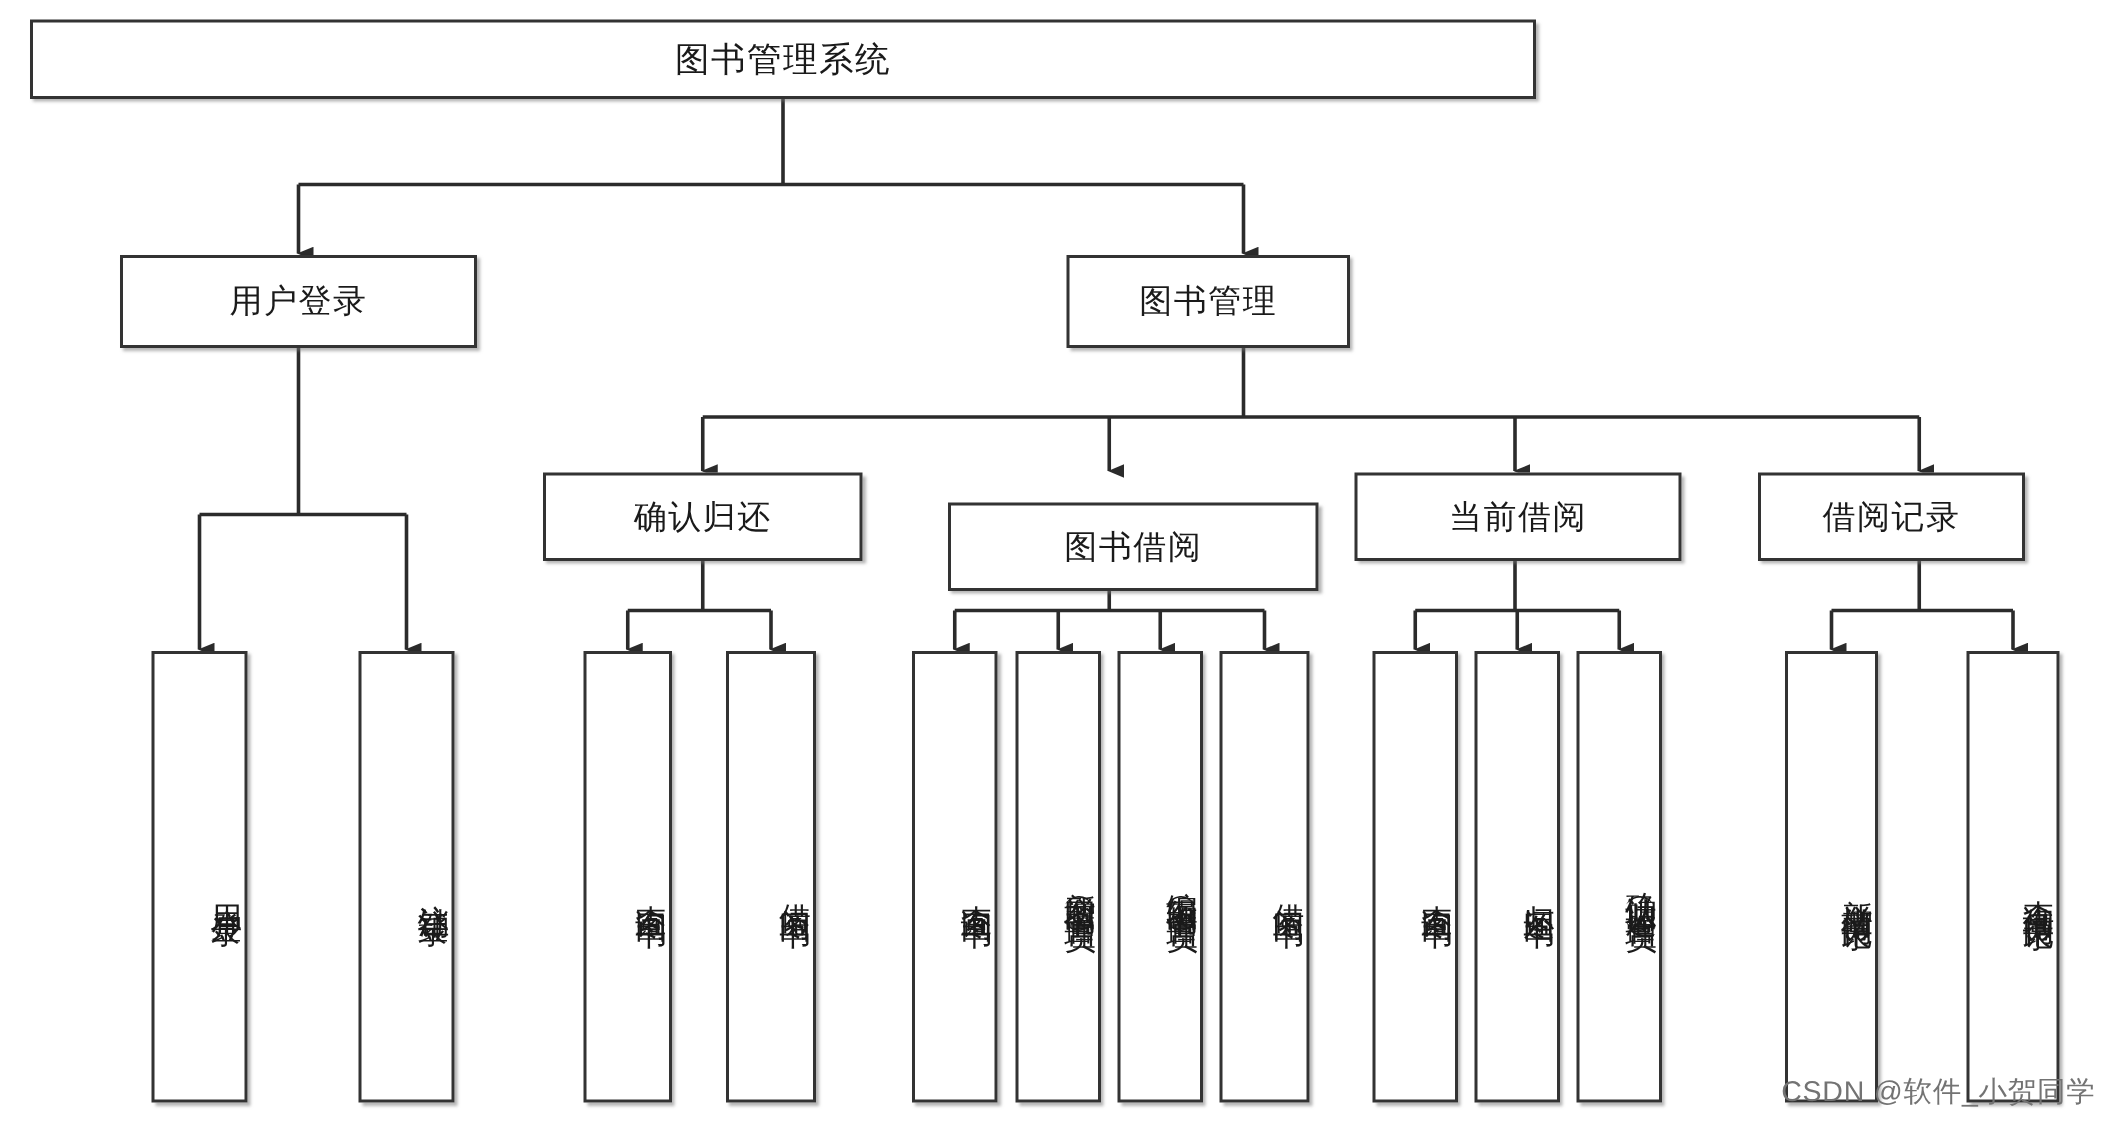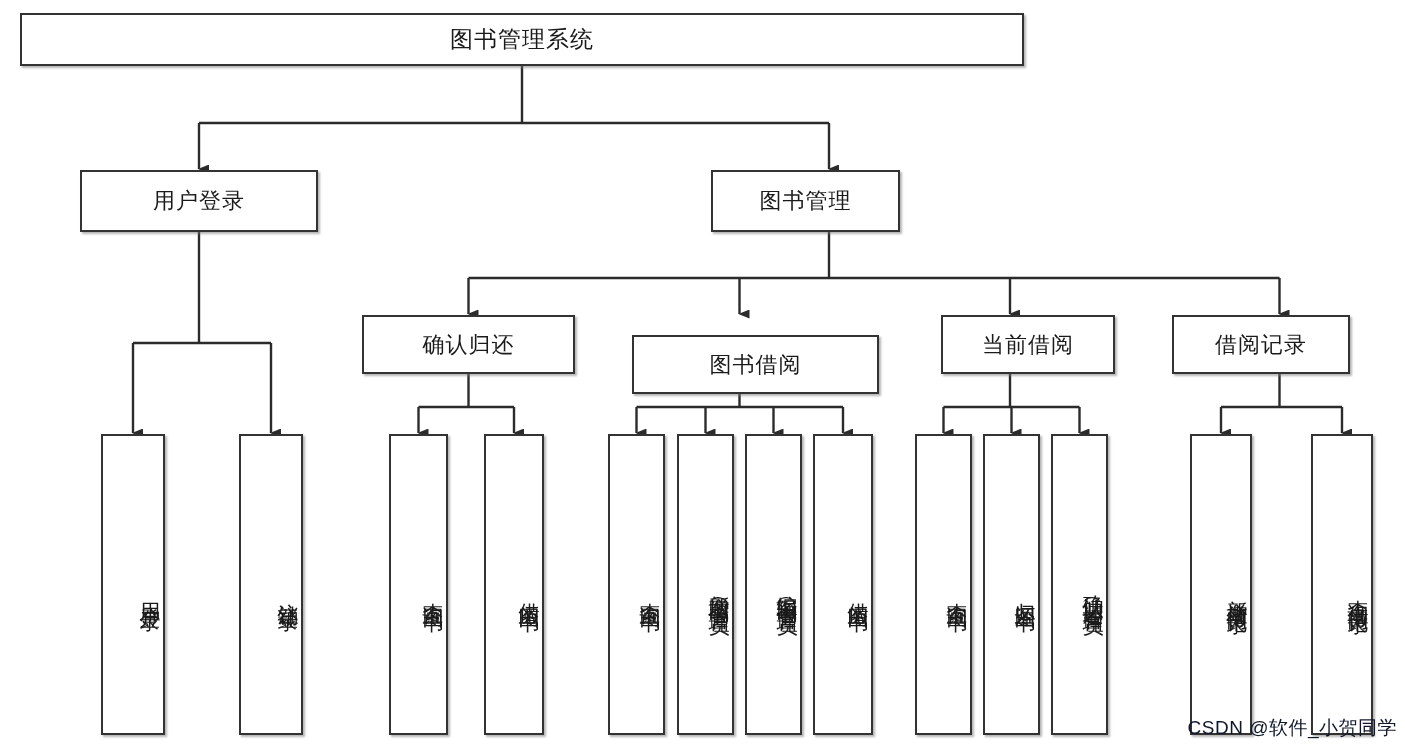--- a/index.html
+++ b/index.html
@@ -51,21 +51,21 @@
     white-space: nowrap;
   }
   .node.root {
     font-size: 23px;
   }
   .watermark {
     position: absolute;
     right: 8px;
     bottom: 6px;
     font-size: 19px;
-    color: #0f172a;
+    color: #737373;
     letter-spacing: 0.5px;
     white-space: nowrap;
     font-family: "Liberation Sans", "DejaVu Sans", sans-serif;
   }
 </style>
 </head>
 <body>
 
 <div id="canvas">
 
@@ -112,21 +112,21 @@
       </g>
   </svg>
 
   <div class="node root horizontal" style="left: 20px; top: 13px; width: 1004px; height: 53px;">图书管理系统</div>
 
   <div class="node horizontal" style="left: 80px; top: 170px; width: 238px; height: 62px;">用户登录</div>
   <div class="node horizontal" style="left: 711px; top: 170px; width: 189px; height: 62px;">图书管理</div>
 
   <div class="node horizontal" style="left: 362px; top: 315px; width: 213px; height: 59px;">确认归还</div>
   <div class="node horizontal" style="left: 632px; top: 315px; width: 247px; height: 59px; margin-top: 20px;">图书借阅</div>
-  <div class="node horizontal" style="left: 941px; top: 315px; width: 174px; height: 59px;">当前借阅</div>
+  <div class="node horizontal" style="left: 903px; top: 315px; width: 218px; height: 59px;">当前借阅</div>
   <div class="node horizontal" style="left: 1172px; top: 315px; width: 178px; height: 59px; text-align: right;">借阅记录</div>
 
   <div class="node vertical" style="left: 101px; top: 434px; width: 64px; height: 301px;">用户登录</div>
   <div class="node vertical" style="left: 239px; top: 434px; width: 64px; height: 301px;">注销登录</div>
 
   <div class="node vertical" style="left: 389px; top: 434px; width: 59px; height: 301px;">查询图书</div>
   <div class="node vertical" style="left: 484px; top: 434px; width: 60px; height: 301px;">借阅图书</div>
 
   <div class="node vertical" style="left: 608px; top: 434px; width: 57px; height: 301px;">查询图书</div>
   <div class="node vertical" style="left: 677px; top: 434px; width: 57px; height: 301px;">新增图书（管理员）</div>

